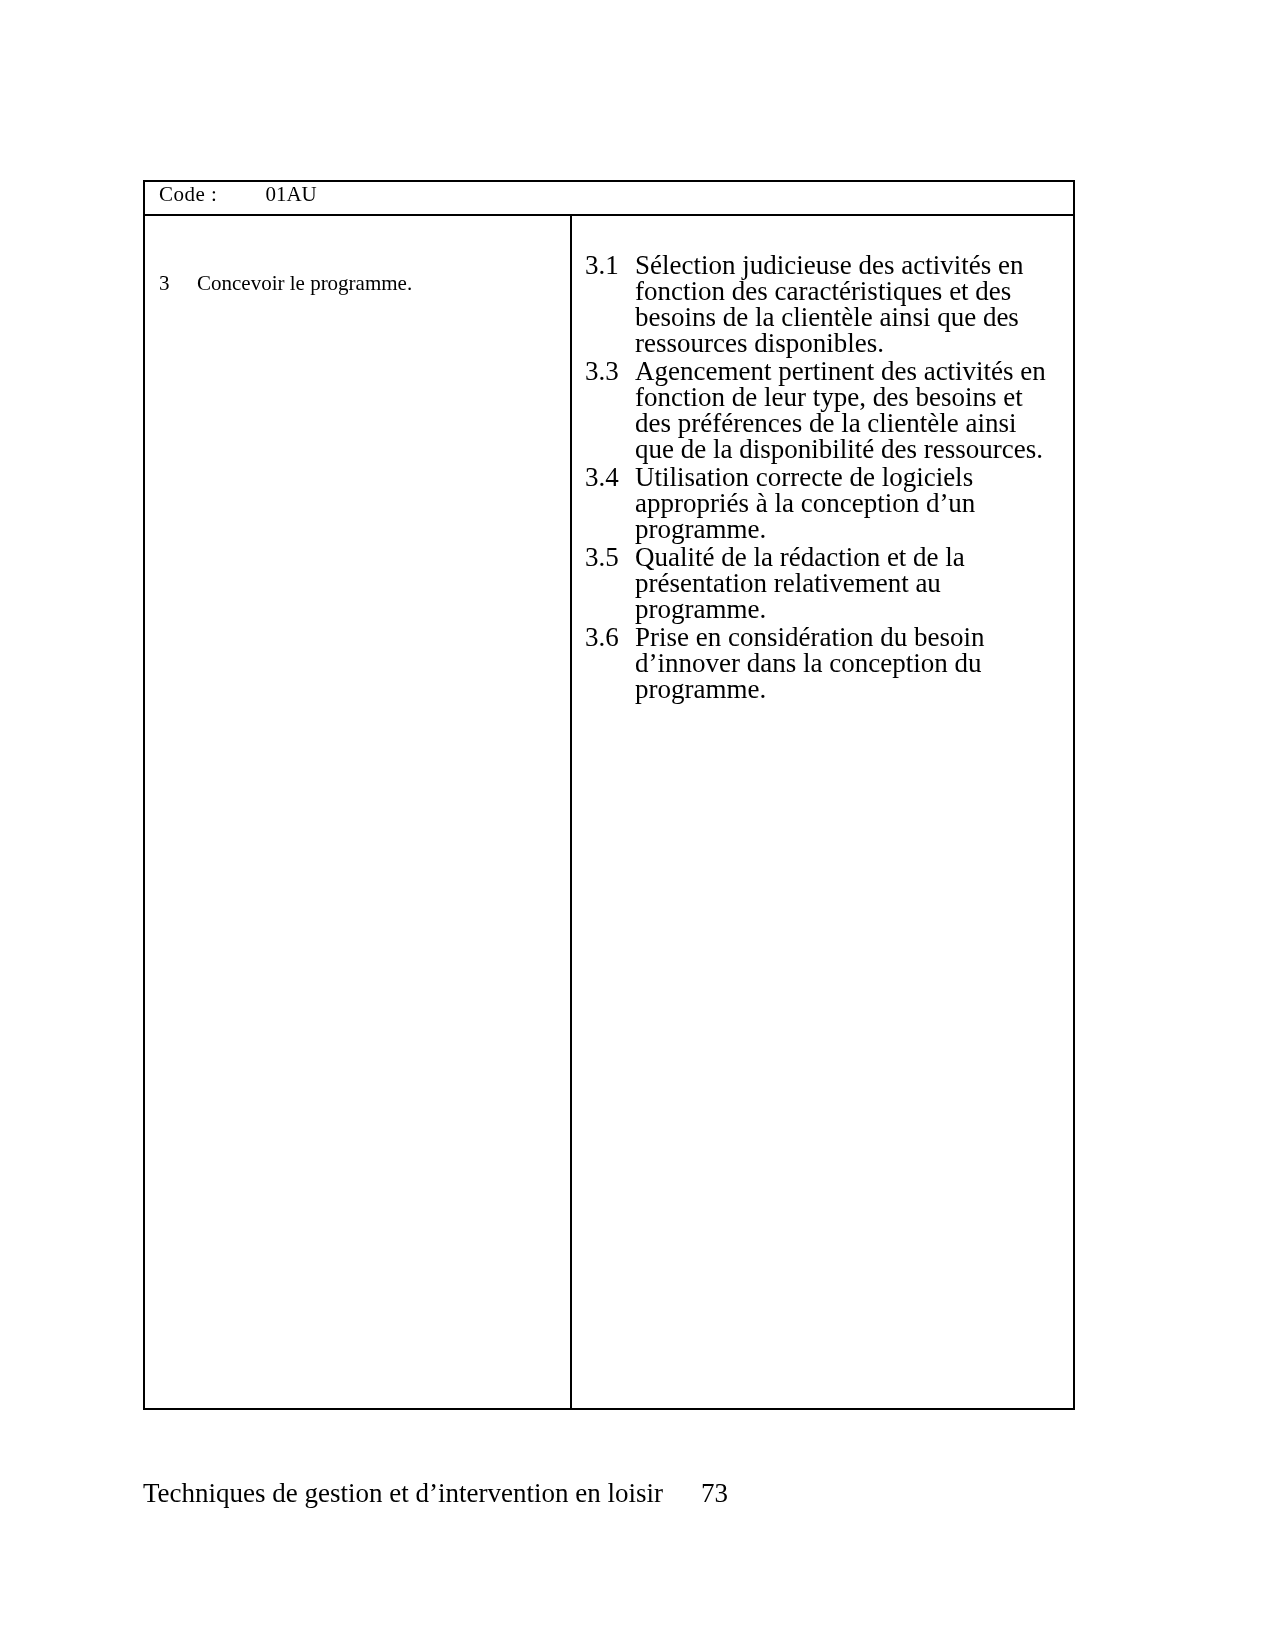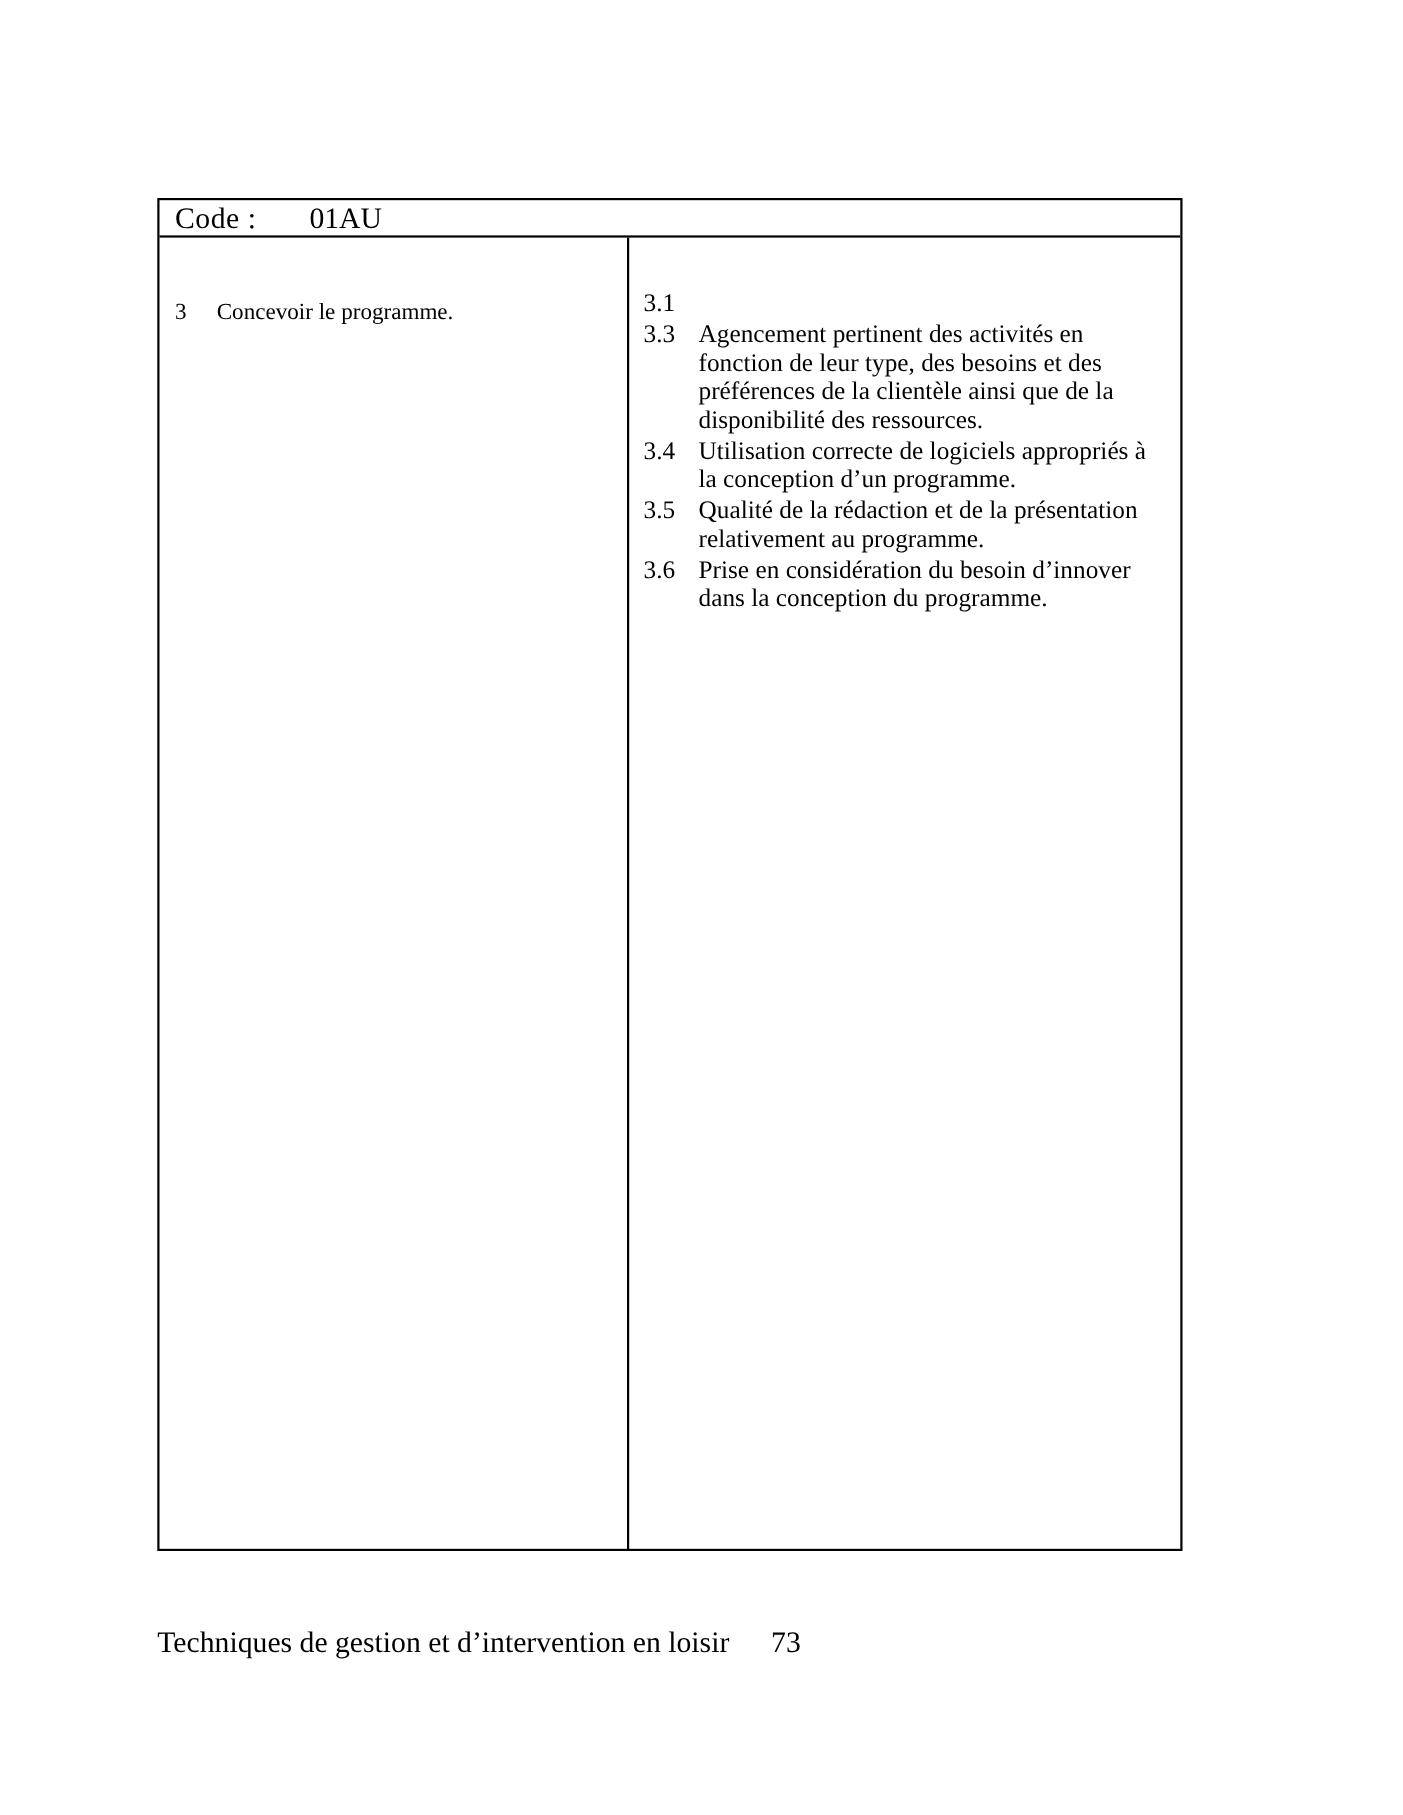--- a/index.html
+++ b/index.html
@@ -20,23 +20,23 @@
     left: 143px;
     top: 180px;
     width: 932px;
     height: 1230px;
     border: 2px solid #000000;
   }
   .code-row {
     height: 34px;
     border-bottom: 2px solid #000000;
     display: flex;
-    align-items: flex-end;
+    align-items: flex-start;
     padding-left: 14px;
-    font-size: 27px;
+    font-size: 21px;
   }
   .code-label { letter-spacing: 0.5px; }
   .code-value { margin-left: 48px; }
   .body-row {
     display: flex;
     height: 1194px;
   }
   .left-cell {
     width: 427px;
     border-right: 2px solid #000000;
@@ -45,22 +45,22 @@
   }
   .objective {
     display: flex;
   }
   .objective-number {
     width: 38px;
     flex-shrink: 0;
   }
   .right-cell {
     flex: 1;
-    padding: 47px 16px 0 13px;
-    font-size: 23px;
+    padding: 36px 16px 0 13px;
+    font-size: 27px;
   }
   .criterion {
     display: flex;
     margin-bottom: 2px;
     line-height: 26px;
   }
   .criterion-number {
     width: 50px;
     flex-shrink: 0;
   }
@@ -96,20 +96,21 @@
         <div class="objective">
           <span class="objective-number">3</span>
           <span class="objective-text">Concevoir le programme.</span>
         </div>
       </div>
 
       <div class="right-cell">
 
         <div class="criterion">
           <span class="criterion-number">3.1</span>
+          <span class="criterion-text">Sélection judicieuse des activités en fonction des caractéristiques et des besoins de la clientèle ainsi que des ressources disponibles.</span>
         </div>
 
 
         <div class="criterion">
           <span class="criterion-number">3.3</span>
           <span class="criterion-text">Agencement pertinent des activités en fonction de leur type, des besoins et des préférences de la clientèle ainsi que de la disponibilité des ressources.</span>
         </div>
 
         <div class="criterion">
           <span class="criterion-number">3.4</span>

